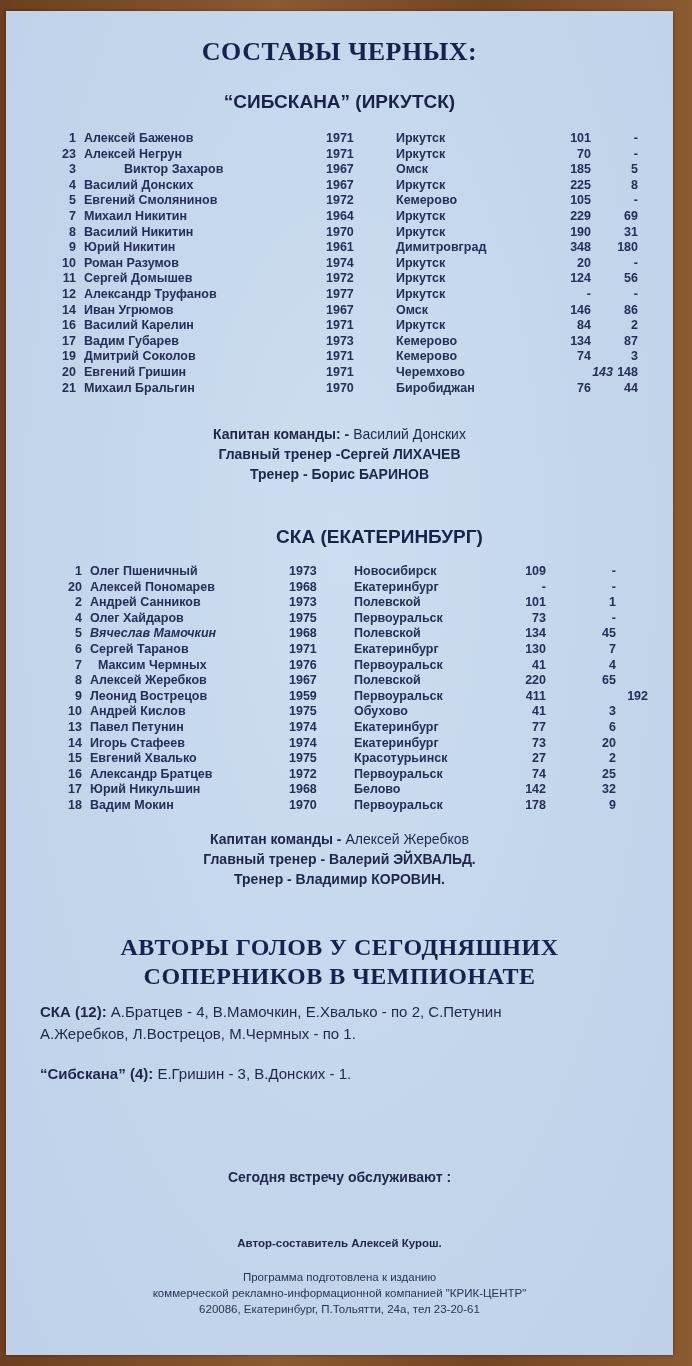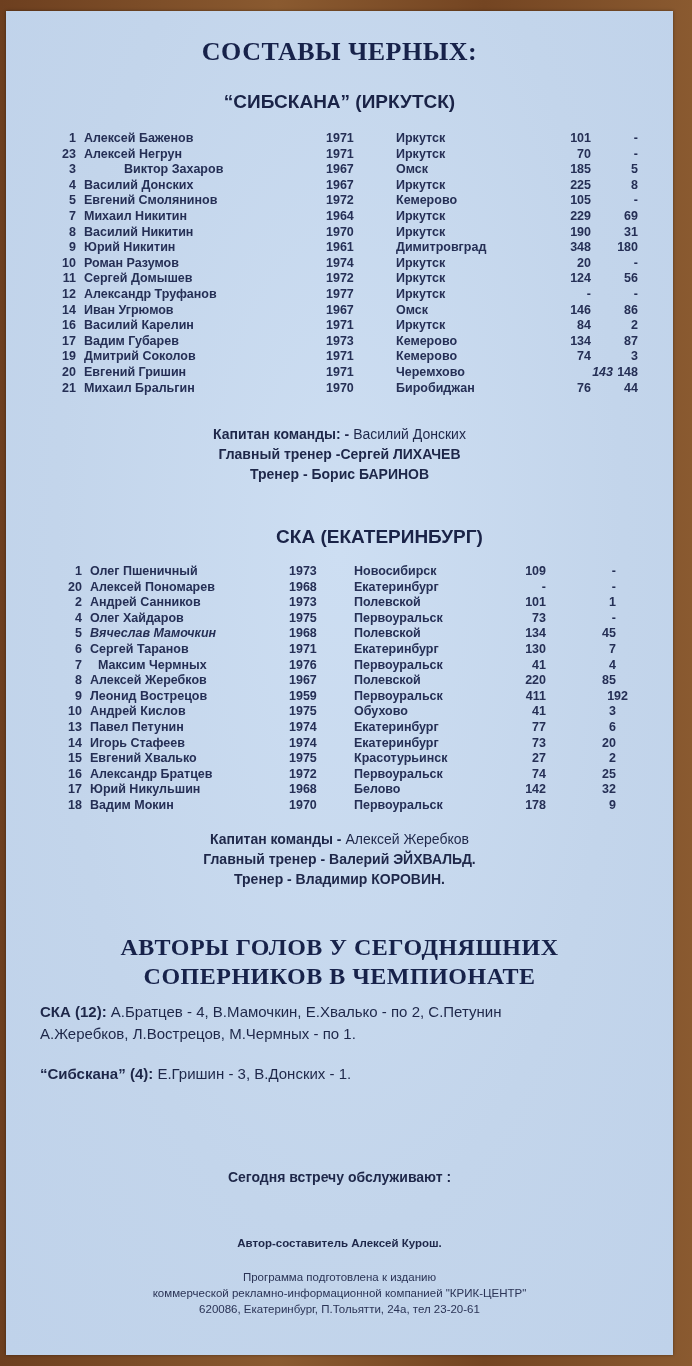--- a/index.html
+++ b/index.html
@@ -257,29 +257,29 @@
         <span class="c-city" style="left:348px;width:160px;">Первоуральск</span>
         <span class="c-games" style="left:490px;width:50px;">41</span>
         <span class="c-goals" style="left:560px;width:50px;">4</span>
       </div>
       <div class="row">
         <span class="c-num" style="left:54px;width:22px;">8</span>
         <span class="c-name" style="left:84px;">Алексей Жеребков</span>
         <span class="c-year" style="left:283px;">1967</span>
         <span class="c-city" style="left:348px;width:160px;">Полевской</span>
         <span class="c-games" style="left:490px;width:50px;">220</span>
-        <span class="c-goals" style="left:560px;width:50px;">85</span>
+        <span class="c-goals" style="left:560px;width:50px;">65</span>
       </div>
       <div class="row">
         <span class="c-num" style="left:54px;width:22px;">9</span>
         <span class="c-name" style="left:84px;">Леонид Вострецов</span>
         <span class="c-year" style="left:283px;">1959</span>
         <span class="c-city" style="left:348px;width:160px;">Первоуральск</span>
         <span class="c-games" style="left:490px;width:50px;">411</span>
-        <span class="c-goals" style="left:572px;width:50px;">192</span>
+        <span class="c-goals" style="left:592px;width:50px;">192</span>
       </div>
       <div class="row">
         <span class="c-num" style="left:54px;width:22px;">10</span>
         <span class="c-name" style="left:84px;">Андрей Кислов</span>
         <span class="c-year" style="left:283px;">1975</span>
         <span class="c-city" style="left:348px;width:160px;">Обухово</span>
         <span class="c-games" style="left:490px;width:50px;">41</span>
         <span class="c-goals" style="left:560px;width:50px;">3</span>
       </div>
       <div class="row">

